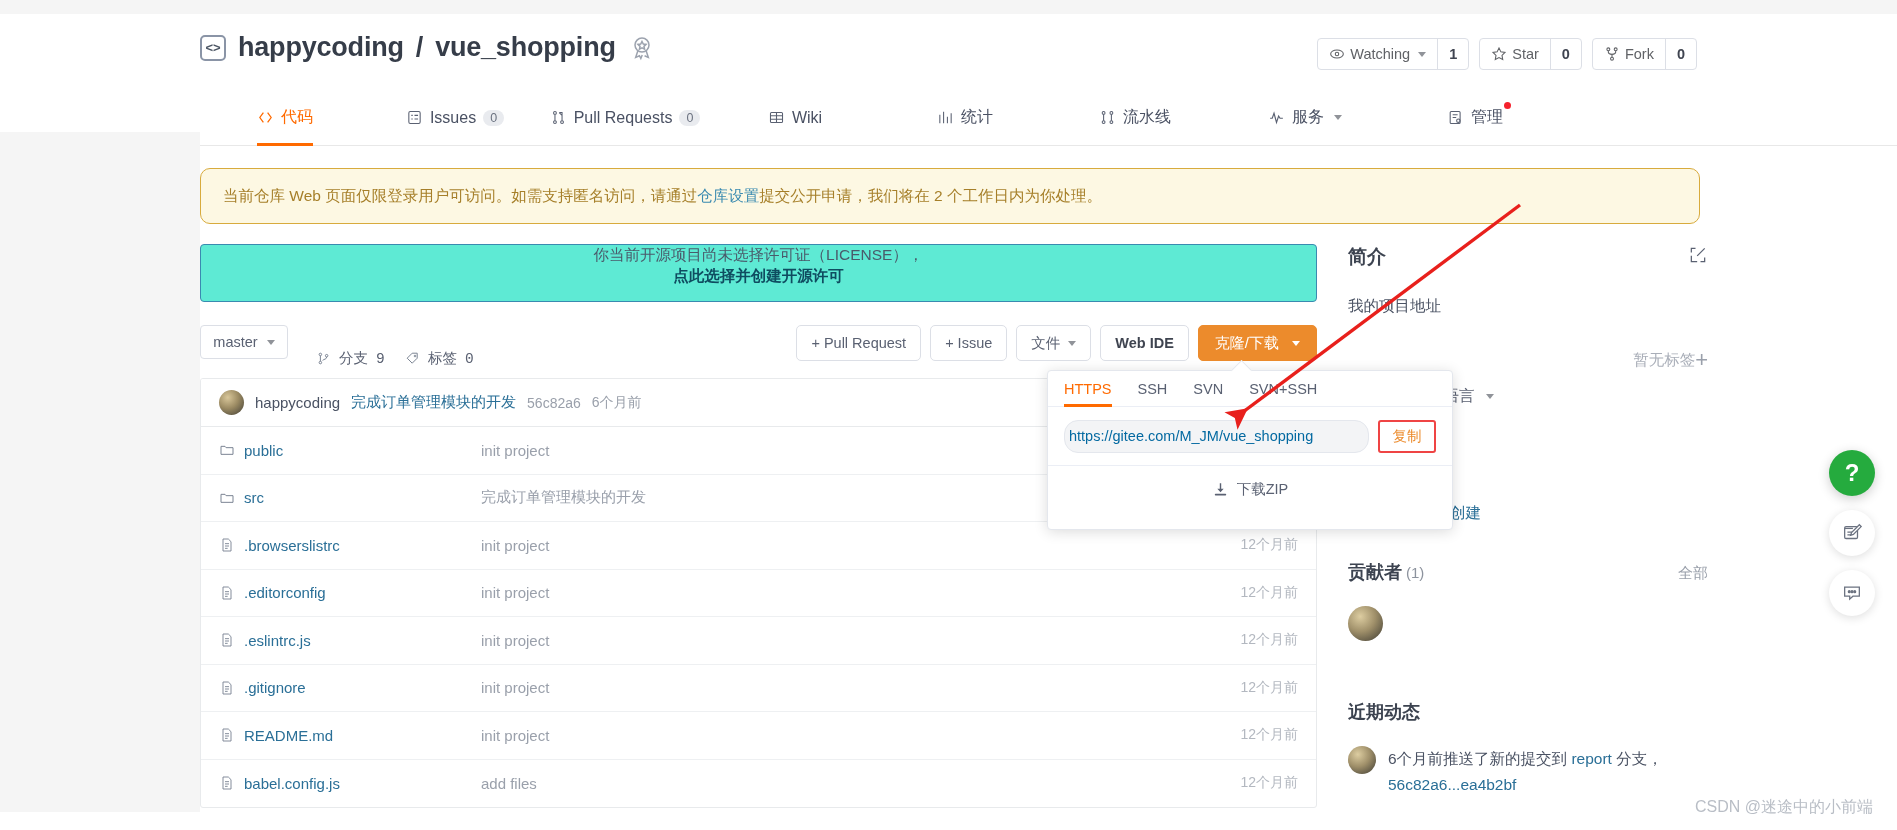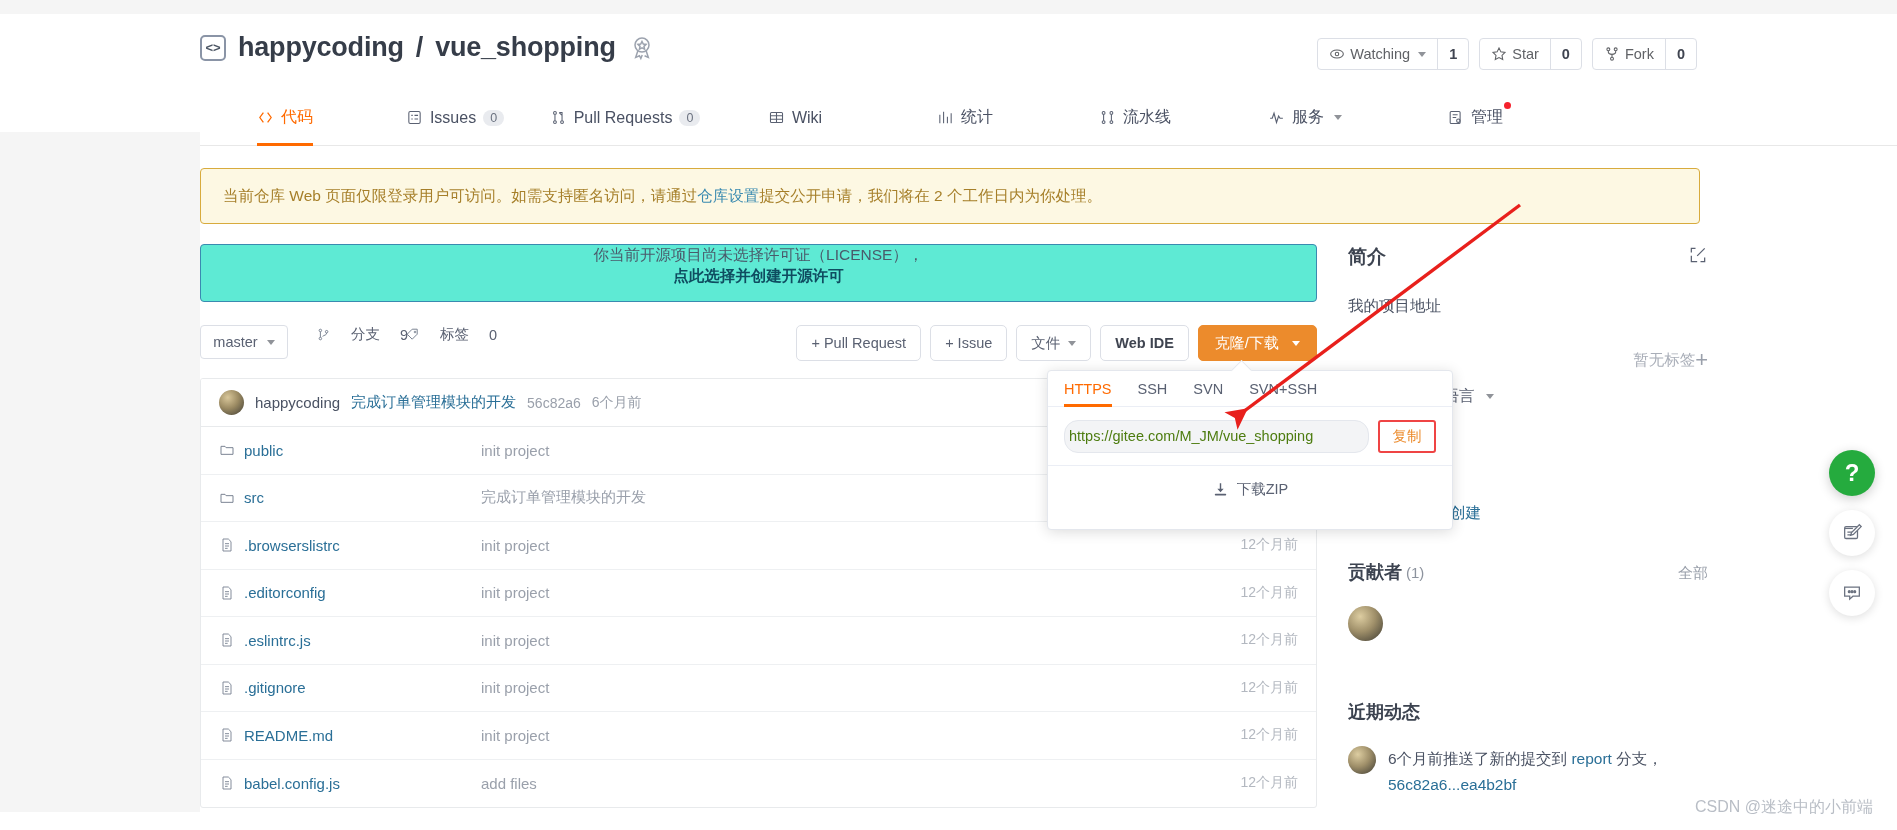--- a/index.html
+++ b/index.html
@@ -42,40 +42,40 @@
          font-size:16px; color:#4a5163; height:55px; position:relative; cursor:pointer; }
   .tab.active { color:#ff6a00; font-weight:500; }
   .tab.active:after { content:""; position:absolute; left:0; right:0; bottom:-1px; height:3px; background:#ff6a00; }
   .tab .cnt { background:#e9ebef; color:#6b7280; border-radius:9px; font-size:12.5px; padding:1px 7px; }
   .tab-w { width:170px; display:flex; justify-content:center; }
   .reddot { position:absolute; top:12px; right:-8px; width:7px;height:7px;border-radius:50%;background:#f5222d; }
 
   
   .warn-banner {
     position:absolute; left:200px; top:168px; width:1500px; height:56px;
-    background:#fdf8e3; border:1px solid #d8ab3d; border-radius:4px;
+    background:#fdf8e3; border:1px solid #d8ab3d; border-radius:10px;
     display:flex; align-items:center; padding:0 22px; font-size:15.5px; color:#a67f29;
   }
   .warn-banner a { color:#3a8ab0; text-decoration:none; }
   .lic-banner {
     position:absolute; left:200px; top:244px; width:1117px; height:58px;
     background:#5eead4; border:1px solid #3a8ab0; border-radius:4px;
     display:flex; align-items:center; padding:0 22px; font-size:15.5px; color:#4a5b6b;flex-direction:column;
   }
   .lic-banner b { color:#0f4c60; font-weight:700; }
 
   
   .toolbar { position:absolute; left:200px; top:325px; width:1117px; height:44px; }
   .branch-btn {
     position:absolute; left:0; top:0; height:34px; min-width:88px;
     border:1px solid #dcdfe6; border-radius:4px; background:#fff;
     display:flex; align-items:center; justify-content:center; gap:6px;
     font-size:14.5px; color:#5a6172; padding:0 12px; cursor:pointer;
   }
-  .meta-link { position:absolute; top:0; display:flex; align-items:center; gap:20px; font-size:14.5px; color:#5a6172; }
+  .meta-link { position:absolute; top:24px; display:flex; align-items:center; gap:8px; font-size:14.5px; color:#5a6172;font-family:Liberation Mono, monospace; }
 
   .tb-right { position:absolute; right:0; top:0; display:flex; align-items:stretch; gap:9px; height:36px; }
   .tb-btn { border:1px solid #dcdfe6; border-radius:5px; background:#fff;
             display:flex; align-items:center; justify-content:center; gap:5px;
             font-size:14.5px; color:#5a6172; padding:0 14px; cursor:pointer; white-space:nowrap; }
   .tb-btn.bold { font-weight:700; color:#3f4450; }
   .tb-btn.primary { background:#ec8b2c; border-color:#ec8b2c; color:#fff; font-size:15px; padding:0 16px; }
   .tb-btn.primary .caret { border-top-color:#fff; margin-left:8px; }
 
   
@@ -85,21 +85,21 @@
     box-shadow:0 2px 14px rgba(0,0,0,.14); z-index:40;
   }
   .popover:before{content:"";position:absolute;top:-8px;left:186px;width:14px;height:14px;background:#fff;
     border-left:1px solid #e4e7ed;border-top:1px solid #e4e7ed;transform:rotate(45deg);}
   .pop-tabs { display:flex; gap:26px; padding:10px 16px 0 16px; border-bottom:1px solid #ebeef5; }
   .pop-tab { font-size:14.5px; color:#5a6172; padding-bottom:9px; position:relative; cursor:pointer; }
   .pop-tab.active { color:#ff6a00; }
   .pop-tab.active:after{content:"";position:absolute;left:0;right:0;bottom:-1px;height:3px;background:#ff6a00;}
   .pop-row { display:flex; gap:9px; padding:13px 16px 12px 16px; }
   .pop-input { flex:1; height:33px; background:#f3f4f6; border:1px solid #e4e7ed; border-radius:14px;
-               padding:0 4px; font-size:14.5px; color:#4d7c0f; line-height:31px; overflow:hidden; white-space:nowrap; }
+               padding:0 4px; font-size:14.5px; color:#0369a1; line-height:31px; overflow:hidden; white-space:nowrap; }
   .pop-copy { width:58px; height:33px; border:2px solid #ef4444; color:#ec8b2c; border-radius:3px;
               display:flex;align-items:center;justify-content:center;font-size:14.5px;cursor:pointer; }
   .pop-zip { border-top:1px solid #ebeef5; height:48px; display:flex; align-items:center; justify-content:center;
              gap:8px; font-size:14.5px; color:#5a6172; cursor:pointer; }
 
   
   .filebox { position:absolute; left:200px; top:378px; width:1117px; border:1px solid #e8eaec; border-top:1px solid #e8eaec;
              border-radius:3px; background:#fff; overflow:hidden; }
   .commit-row { display:flex; align-items:center; gap:11px; height:48px; padding:0 18px; background:#fff;
                 border-bottom:1px solid #e8eaec; font-size:15px; }

